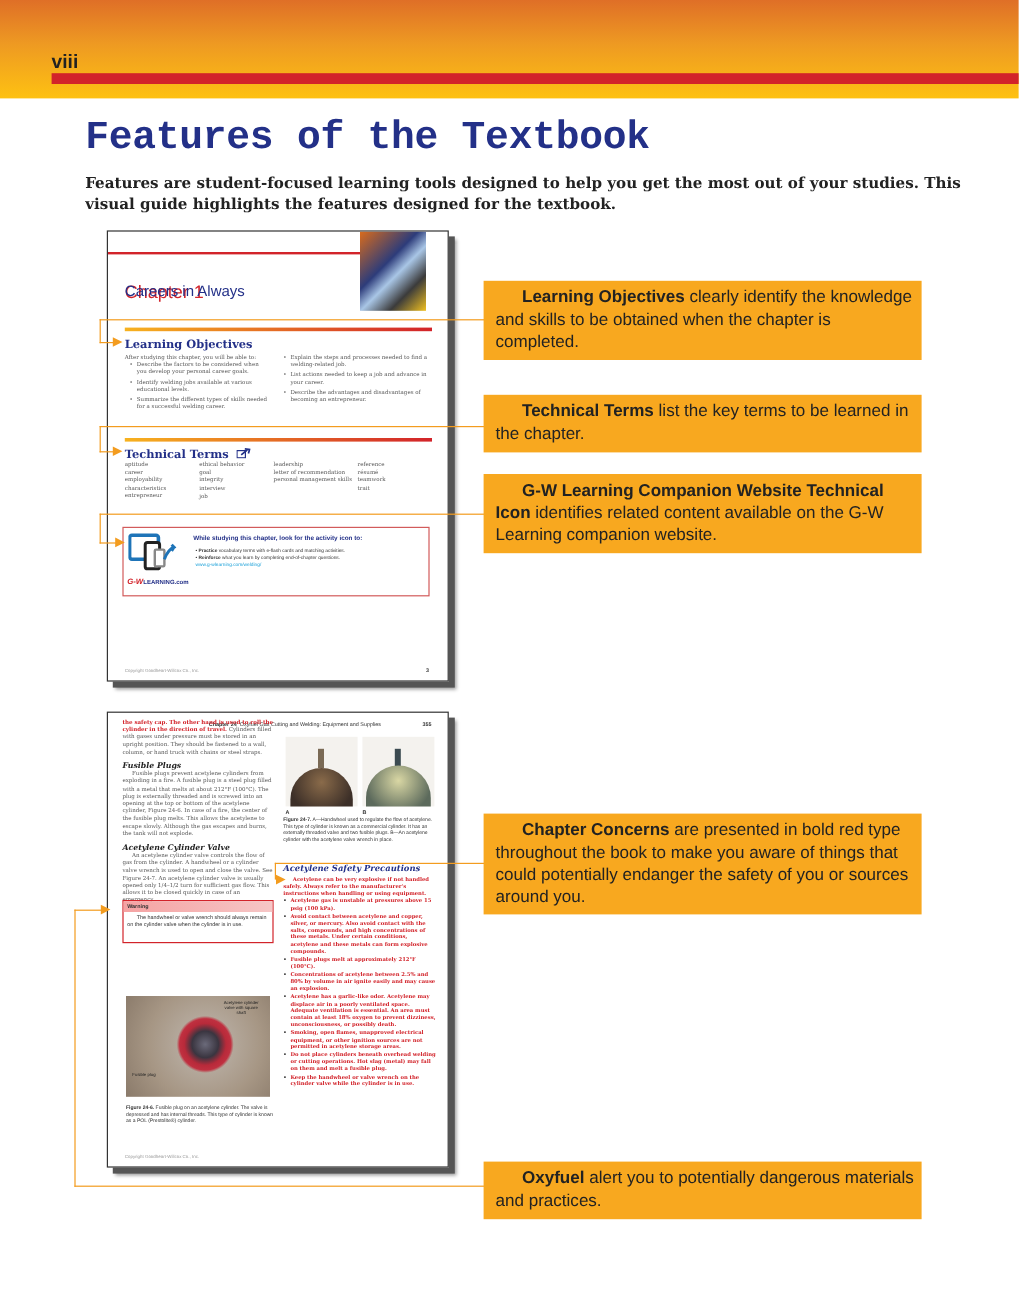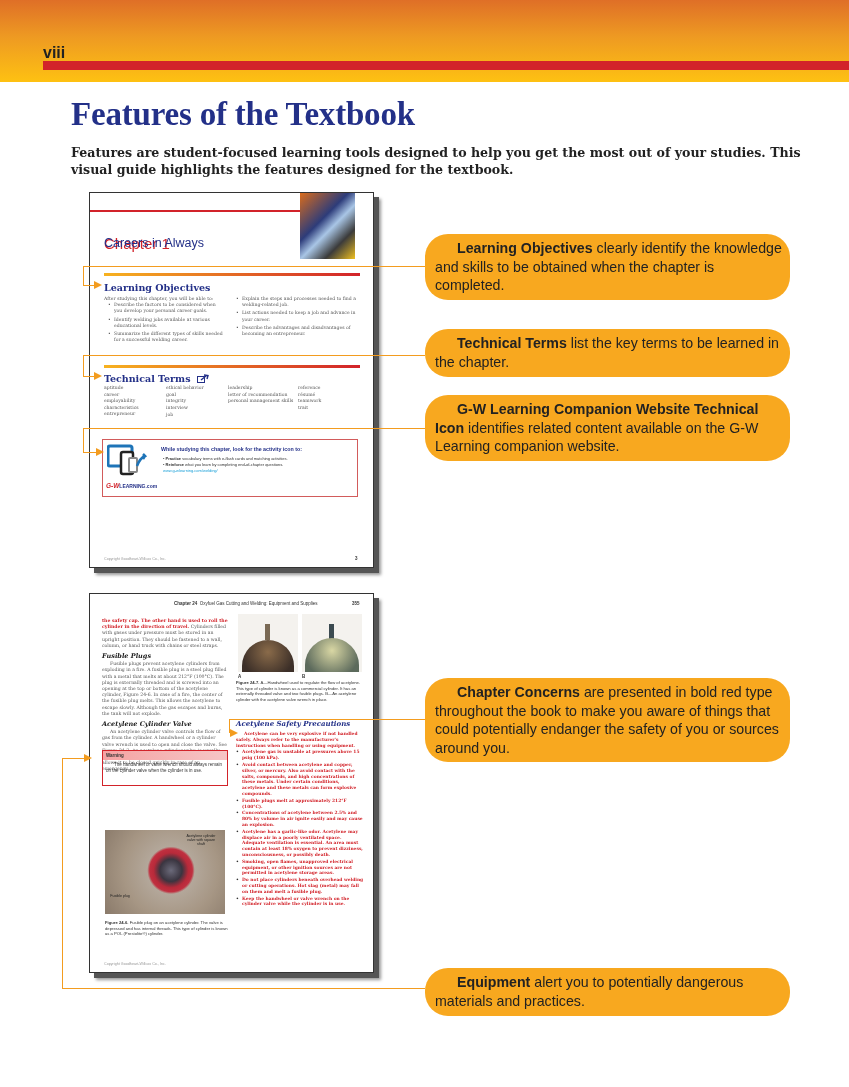--- a/index.html
+++ b/index.html
@@ -4,21 +4,21 @@
 <style>
   * { box-sizing: border-box; margin: 0; padding: 0; }
   html, body { width: 849px; height: 1087px; background: #ffffff; overflow: hidden; }
   body { position: relative; font-family: "Liberation Sans", sans-serif; color: #222; }
 
   .header-band { position: absolute; left: 0; top: 0; width: 849px; height: 82px;
     background: linear-gradient(180deg, #df6f27 0%, #ee9a22 45%, #fec112 100%); }
   .page-num { position: absolute; left: 43px; top: 44px; font-size: 16px; font-weight: bold; color: #222; }
   .header-rule { position: absolute; left: 43px; top: 61px; width: 806px; height: 9px; background: #d2232a; }
 
-  .page-title { position: absolute; left: 71px; top: 96px; font-size: 33px; color: #233088; font-family: Liberation Serif, serif; letter-spacing: -0.2px; }
+  .page-title { position: absolute; left: 71px; top: 96px; font-size: 33px; color: #233088; font-family: Liberation Mono, monospace; letter-spacing: -0.2px; }
   .intro { position: absolute; left: 71px; top: 144px; width: 760px; font-family: "DejaVu Serif", serif; font-weight: bold; font-size: 12.6px; line-height: 17px; color: #222; }
 
   
   .thumb { position: absolute; background: #fff; border: 1px solid #333;
     box-shadow: 5px 5px 0 #555, 7px 7px 3px #999; overflow: hidden; }
   .thumb1 { left: 89px; top: 192px; width: 285px; height: 376px; }
   .thumb2 { left: 89px; top: 593px; width: 285px; height: 380px; }
 
   .t1-redline { position: absolute; left: 0; top: 17px; width: 220px; height: 2px; background: #d2232a; }
   .t1-photo { position: absolute; left: 210px; top: 0; width: 55px; height: 66px;
@@ -47,21 +47,21 @@
   .gw-list li::before { content: "• "; }
   .gw-list b { font-weight: bold; }
   .gw-url { position: absolute; left: 60px; top: 28px; font-size: 4px; color: #1aa0d8; }
 
   .copyright { position: absolute; font-size: 3.7px; color: #999; }
   .thumb-pnum { position: absolute; font-size: 4.5px; color: #333; font-weight: bold; }
 
   
   .t2-runhead { position: absolute; left: 84px; top: 7px; font-size: 4.5px; color: #333; }
   .t2-runhead b { font-weight: bold; }
-  .t2-col1 { position: absolute; left: 12px; top: 24px; width: 126px; }
+  .t2-col1 { position: absolute; left: 12px; top: 6px; width: 126px; }
   .t2-red { color: #d2232a; font-weight: bold; }
   .t2-subhead { font-family: "DejaVu Serif", serif; font-style: italic; font-weight: bold; font-size: 6.5px; color: #222; margin: 4px 0 2px; }
   .t2-warning { position: absolute; left: 12px; top: 156px; width: 126px; height: 36px; border: 1px solid #d2232a; }
   .t2-warning-head { background: linear-gradient(90deg, #f5a3a3, #f6c6c6); font-size: 4.5px; font-weight: bold; color: #333; padding: 2px 3px; }
   .t2-warning-body { font-size: 4.5px; line-height: 6px; color: #333; padding: 2px 3px; text-indent: 8px; }
   .t2-photo { position: absolute; left: 15px; top: 236px; width: 120px; height: 84px;
     background: radial-gradient(circle at 55% 48%, #6b6a7a 0%, #3a3540 14%, #b82a3a 22%, #c03040 27%, #b3a79a 30%, #a69684 60%, #8a7a6a 100%); }
   .t2-photo-label { position: absolute; font-size: 3.6px; color: #222; text-align: center; line-height: 4px; }
   .t2-cap { position: absolute; left: 15px; top: 326px; width: 125px; font-size: 4.2px; line-height: 5.5px; color: #333; }
   .t2-cap b { font-weight: bold; }
@@ -73,22 +73,22 @@
   .t2-fig-letter { position: absolute; font-size: 4.5px; font-weight: bold; color: #333; }
   .t2-fig-cap { position: absolute; left: 146px; top: 86px; width: 128px; font-size: 4.2px; line-height: 5.5px; color: #333; }
   .t2-fig-cap b { font-weight: bold; }
   .t2-safety-head { position: absolute; left: 146px; top: 125px; font-family: "DejaVu Serif", serif; font-style: italic; font-weight: bold; font-size: 7px; color: #233088; }
   .t2-safety { position: absolute; left: 146px; top: 137px; width: 128px; font-family: "DejaVu Serif", serif; font-size: 4.4px; line-height: 5.8px; color: #d2232a; font-weight: bold; }
   .t2-safety ul { list-style: none; }
   .t2-safety li { padding-left: 6px; position: relative; margin-top: 1px; }
   .t2-safety li::before { content: "•"; position: absolute; left: 0; color: #333; }
 
   
-  .callout { position: absolute; left: 425px; width: 365px; background: #f8a81f; color: #222;
-    font-size: 14.2px; line-height: 18.5px; padding: 5px 6px 6px 10px; border-radius: 23px; }
+  .callout { position: absolute; left: 403px; width: 365px; background: #f8a81f; color: #222;
+    font-size: 14.2px; line-height: 18.5px; padding: 5px 6px 6px 10px; }
   .callout b { font-weight: bold; }
   .callout .lead { display: inline-block; width: 22px; }
 
   
   .line { position: absolute; background: #f39c1f; }
   .arrow { position: absolute; width: 0; height: 0; border-top: 4px solid transparent; border-bottom: 4px solid transparent; border-left: 8px solid #f39c1f; }
 </style>
 </head>
 <body>
 
@@ -254,13 +254,13 @@
 
 <div class="line" style="left:62px; top:988px; width:363px; height:1px;"></div>
 <div class="line" style="left:62px; top:758px; width:1px; height:231px;"></div>
 <div class="line" style="left:62px; top:758px; width:24px; height:1px;"></div>
 <div class="arrow" style="left:84px; top:754px;"></div>
 
 <div class="callout" style="top:234px; height:66px;"><span class="lead"></span><b>Learning Objectives</b><span> clearly identify the knowledge and skills to be obtained when the chapter is completed.</span></div>
 <div class="callout" style="top:329px; height:48px;"><span class="lead"></span><b>Technical Terms</b><span> list the key terms to be learned in the chapter.</span></div>
 <div class="callout" style="top:395px; height:66px;"><span class="lead"></span><b>G-W Learning Companion Website Technical Icon</b><span> identifies related content available on the G-W Learning companion website.</span></div>
 <div class="callout" style="top:678px; height:84px;"><span class="lead"></span><b>Chapter Concerns</b><span> are presented in bold red type throughout the book to make you aware of things that could potentially endanger the safety of you or sources around you.</span></div>
-<div class="callout" style="top:968px; height:48px;"><span class="lead"></span><b>Equipment</b><span> alert you to potentially dangerous materials and practices.</span></div>
+<div class="callout" style="top:968px; height:48px;"><span class="lead"></span><b>Oxyfuel</b><span> alert you to potentially dangerous materials and practices.</span></div>
 
 </body></html>

